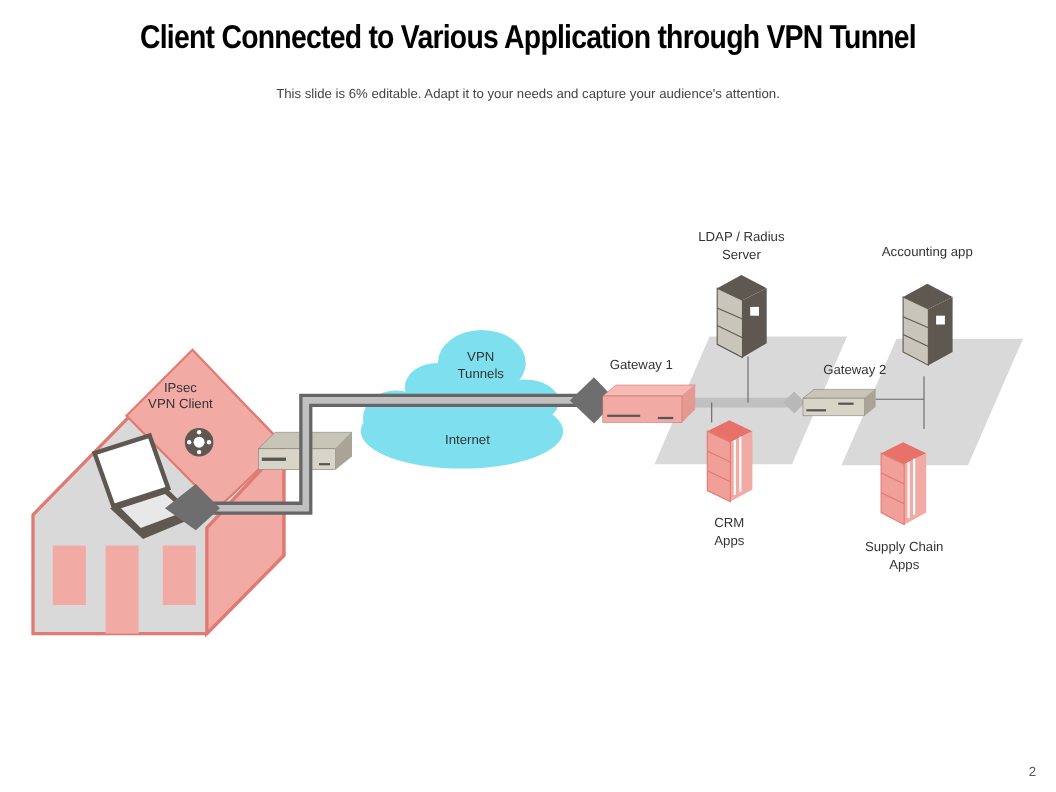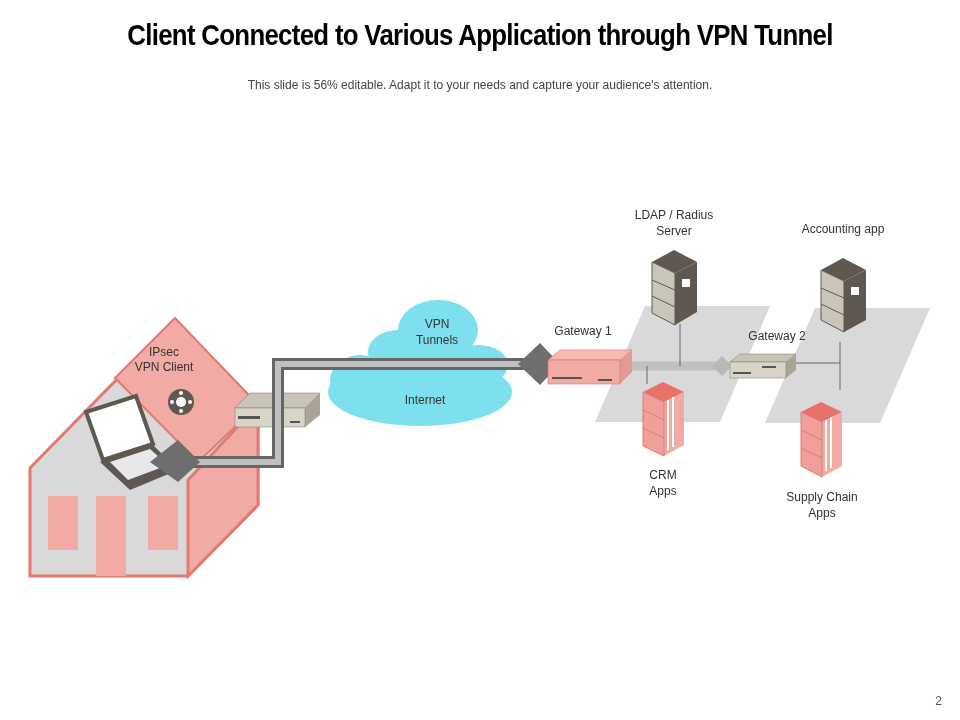--- a/index.html
+++ b/index.html
@@ -7,21 +7,21 @@
   .title{position:absolute;left:0;top:18px;width:960px;text-align:center;font-size:30px;font-weight:bold;color:#000;letter-spacing:-0.8px;transform:scaleX(0.86);transform-origin:center;}
   .subtitle{position:absolute;left:0;top:78px;width:960px;text-align:center;font-size:12px;color:#444;}
   .pagenum{position:absolute;right:18px;top:694px;font-size:12px;color:#555;}
   svg.diagram{position:absolute;left:0;top:0;}
   .lbl{font-family:"Liberation Sans",sans-serif;font-size:12px;fill:#333;}
 </style>
 </head>
 <body>
 
 <div class="title">Client Connected to Various Application through VPN Tunnel</div>
-<div class="subtitle">This slide is 56% editable. Adapt it to your needs and capture your audience's attention.</div>
+<div class="subtitle">This slide is 6% editable. Adapt it to your needs and capture your audience's attention.</div>
 
 <svg class="diagram" width="960" height="720" viewBox="0 0 960 720">
 
   <g>
     <polygon points="30,468 175,320 258,405 258,505 188,576 30,576" fill="#d9d9d9" stroke="#e07a72" stroke-width="3"></polygon>
     <polygon points="188,576 258,505 258,405 188,480" fill="#f2aaa5" stroke="#e07a72" stroke-width="3"></polygon>
     <polygon points="115,378 175,318 258,405 198,462" fill="#f2aaa5" stroke="#e07a72" stroke-width="2"></polygon>
     <rect x="48" y="496" width="30" height="54" fill="#f2aaa5"></rect>
     <rect x="96" y="496" width="30" height="80" fill="#f2aaa5"></rect>
     <rect x="148" y="496" width="30" height="54" fill="#f2aaa5"></rect>

